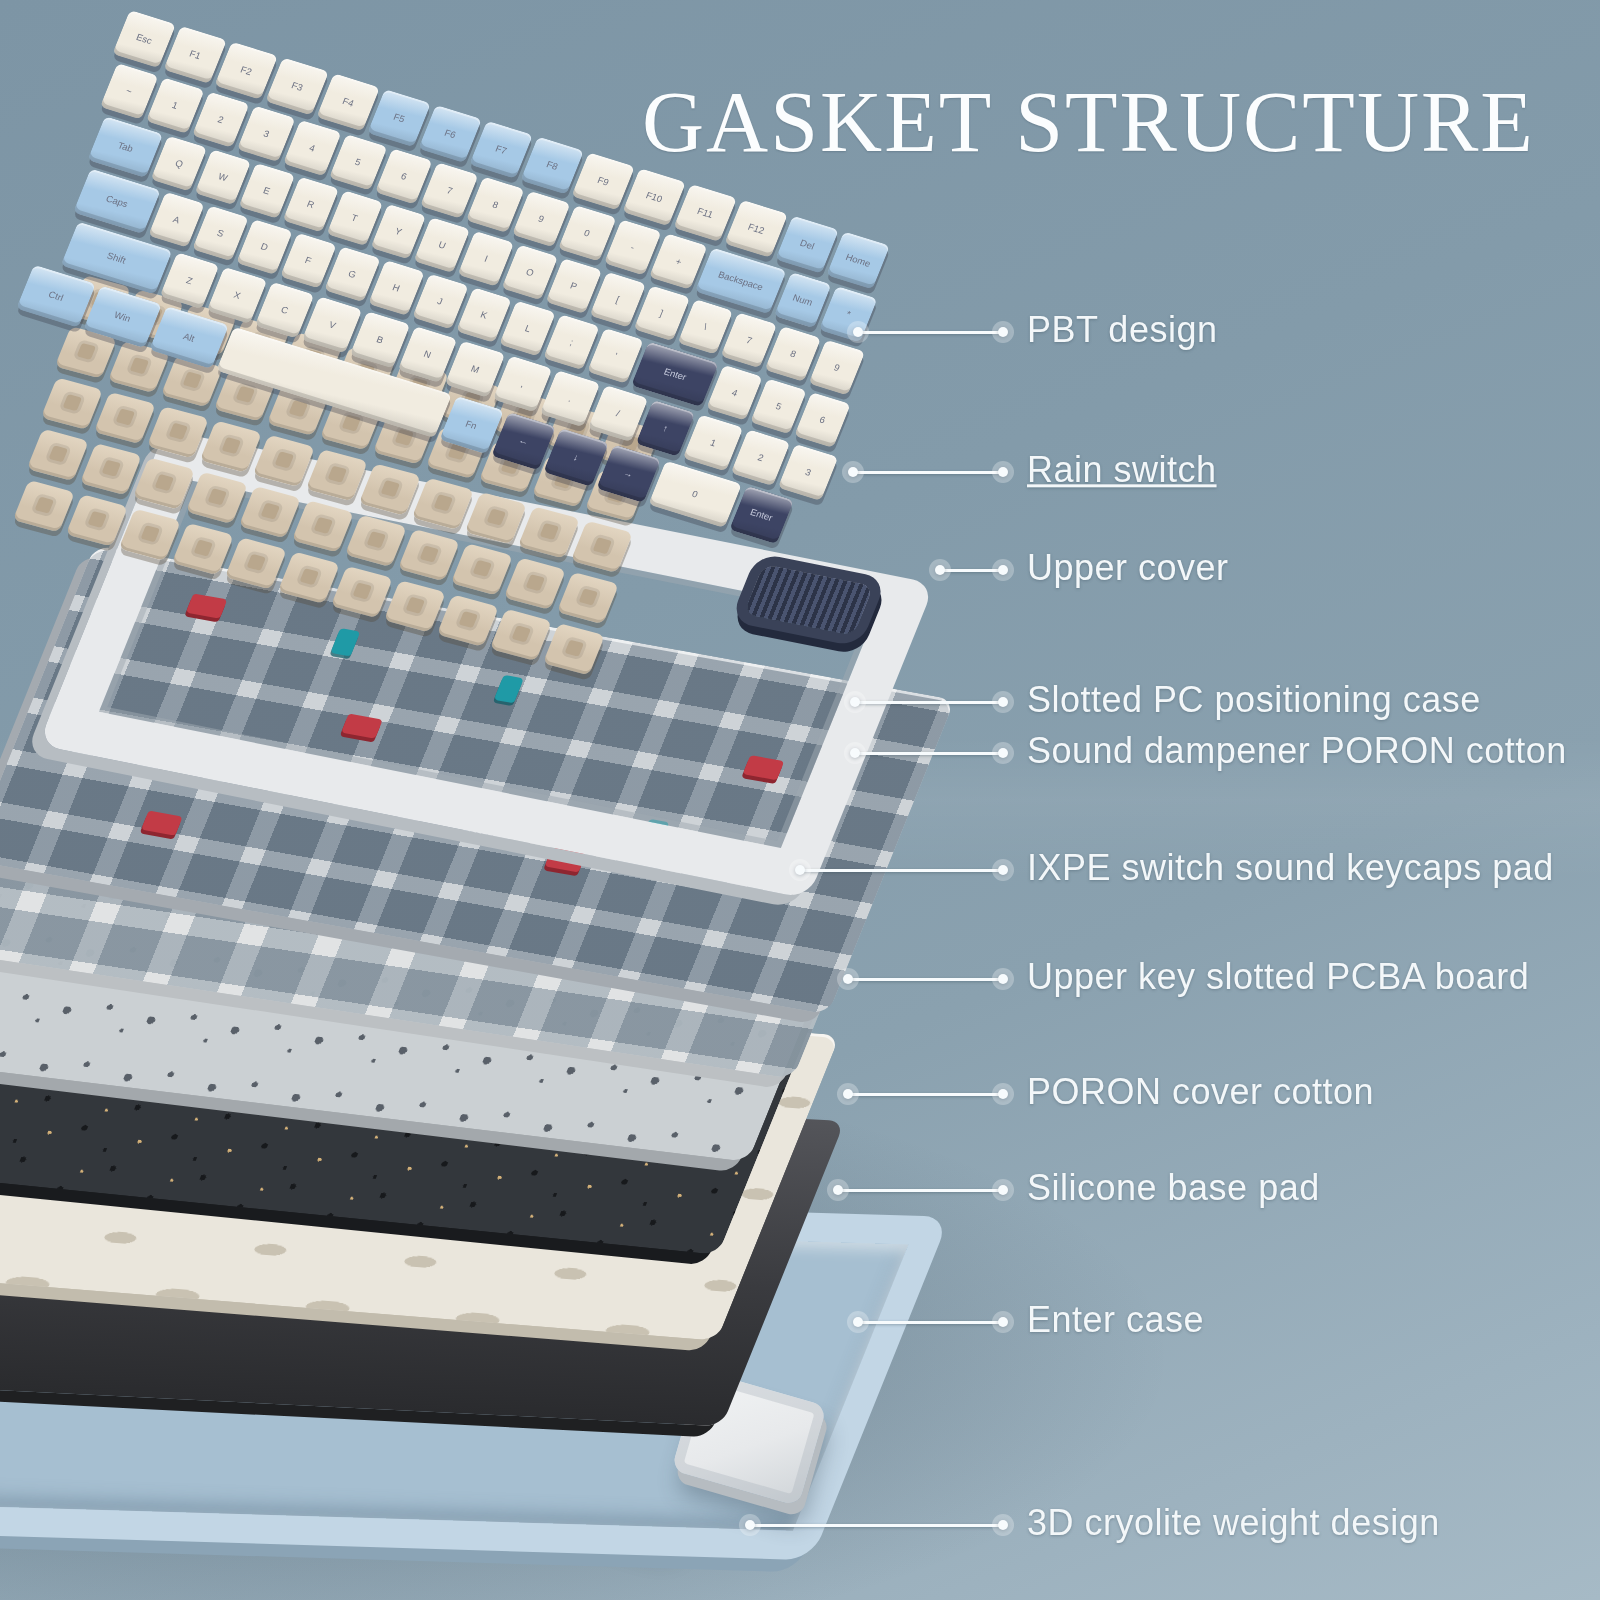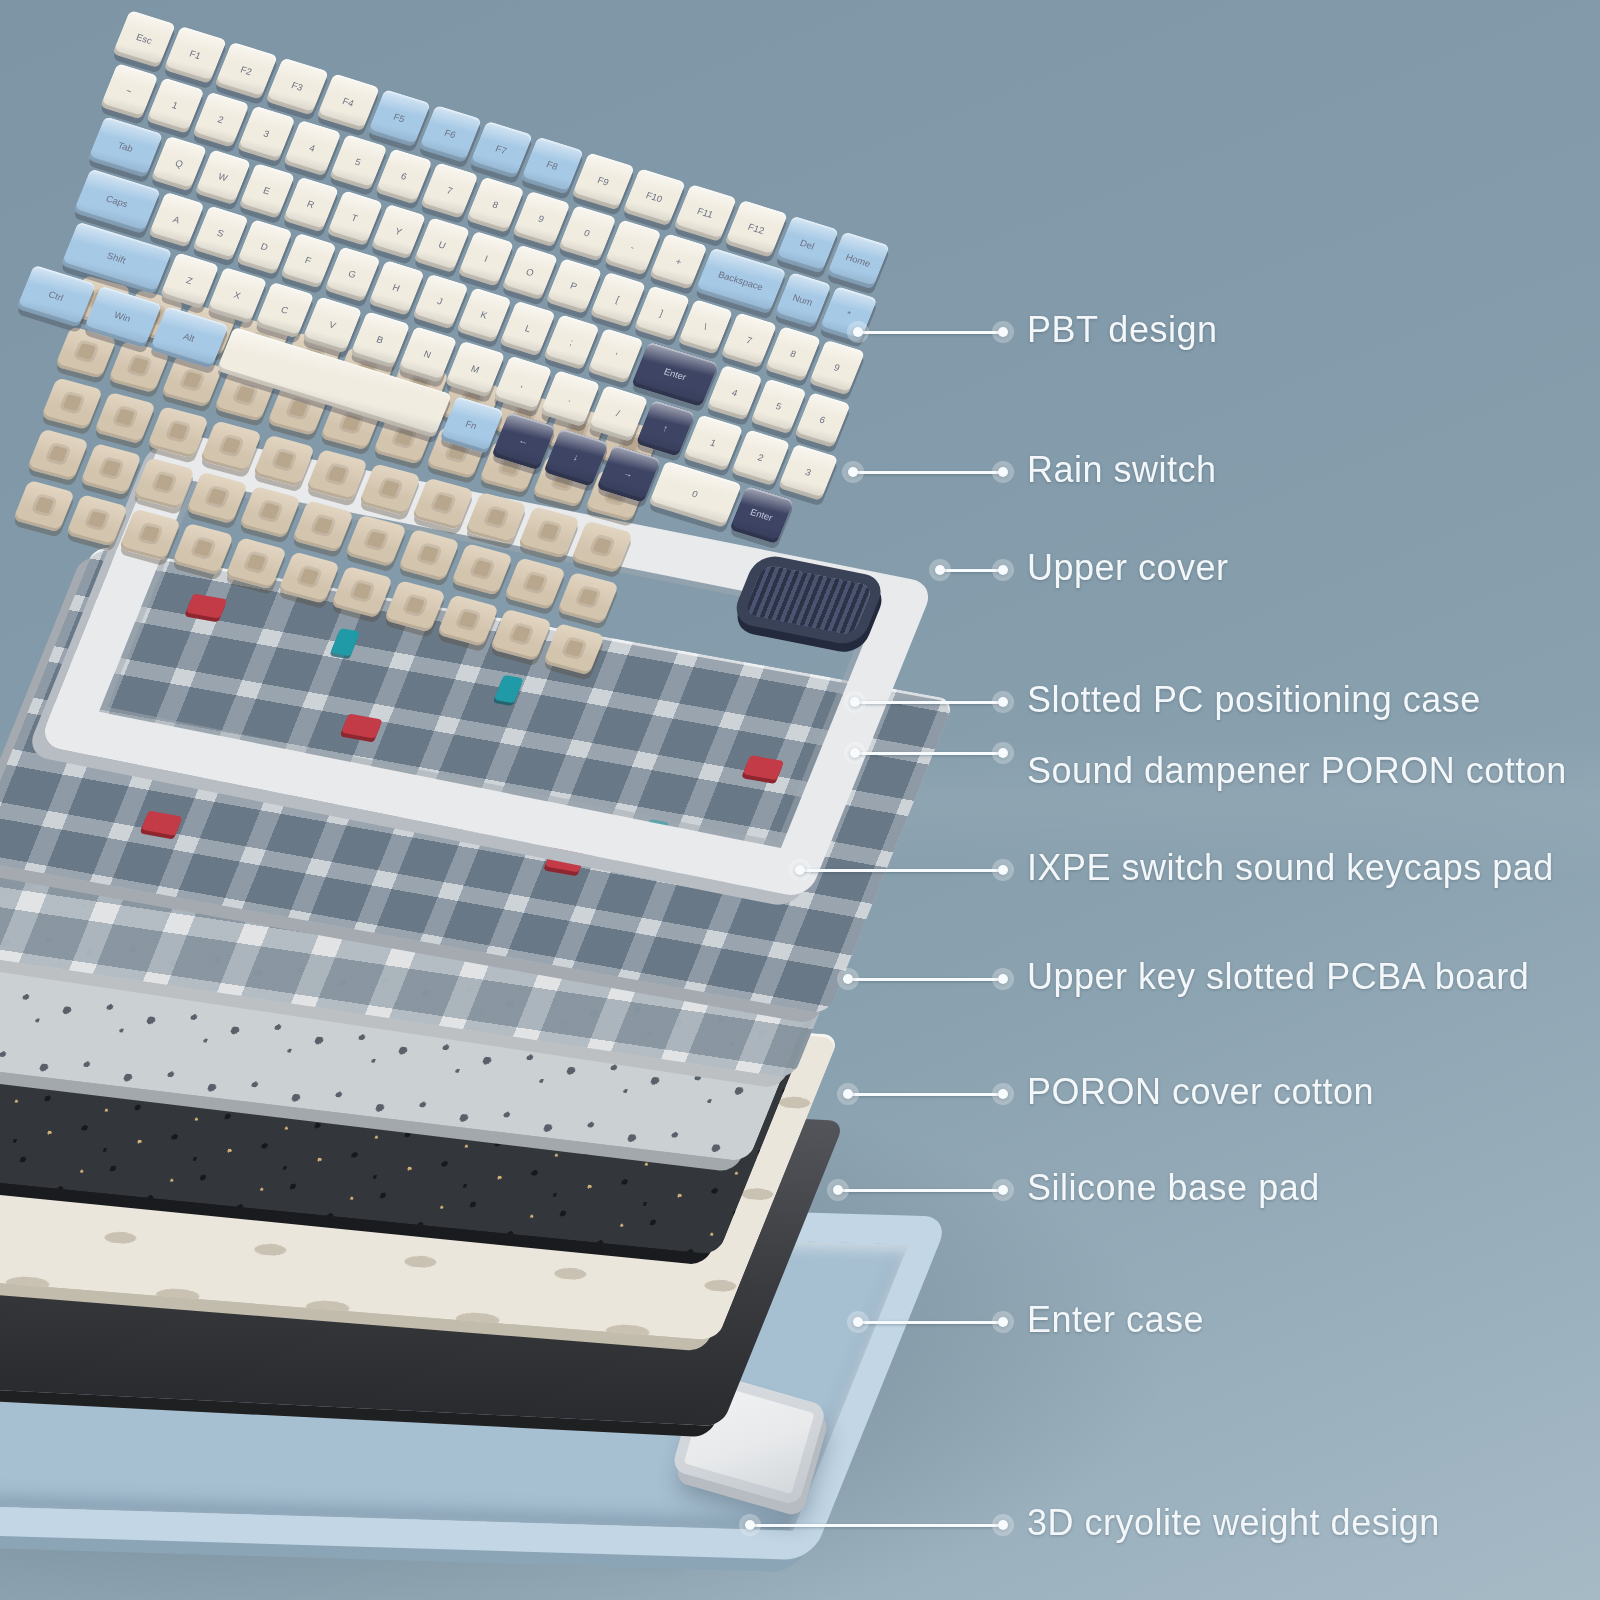--- a/index.html
+++ b/index.html
@@ -38,20 +38,21 @@
   .callout-dot{position:absolute;width:10px;height:10px;border-radius:50%;}
   .callout-label{position:absolute;transform:translateY(-54%);font-size:36px;font-weight:400;
        letter-spacing:.5px;white-space:nowrap;text-shadow:0 1px 3px rgba(45,65,80,.35);}
 </style>
 </head>
 <body>
 
 <div id="stage">
   <div class="band"></div>
   <div class="floor-shadow"></div>
+  <div id="title">GASKET STRUCTURE</div>
   <div id="scene">
       <div class="layer sheet" style="left: -70px; top: 1235px; width: 790px; height: 70px; transform: matrix(1, 0.3, -0.385, 0.954, 0, 0); border-radius: 10px; background: radial-gradient(1.6px at 8px 6px, rgb(174, 189, 214) 97%, transparent) 0% 0% / 38px 20px, radial-gradient(1.2px at 20px 14px, rgba(255, 255, 255, 0.45) 97%, transparent) 0% 0% / 38px 20px, radial-gradient(1.4px at 31px 4px, rgb(174, 189, 214) 97%, transparent) 0% 0% / 38px 20px, linear-gradient(rgb(51, 64, 106), rgb(39, 49, 80) 70%) 0% 0% / 100% 100%; box-shadow: rgb(20, 27, 48) -8px 12px 0px, rgba(30, 40, 55, 0.35) -14px 22px 26px;"></div>
       <div class="layer sheet" style="left: -110px; top: 1185px; width: 1000px; height: 300px; transform: matrix(1, 0.03, -0.385, 0.954, 0, 0); border: 30px solid rgb(194, 214, 229); background: rgb(166, 191, 209); border-radius: 26px; box-shadow: rgb(139, 164, 182) -9px 13px 0px, rgba(255, 255, 255, 0.5) 0px 6px 14px inset, rgba(70, 95, 115, 0.35) 0px -10px 18px inset;"></div>
       <div class="layer sheet" style="left: 700px; top: 1370px; width: 132px; height: 104px; transform: rotate(16deg); background: linear-gradient(145deg, rgb(242, 244, 245), rgb(231, 233, 235) 55%, rgb(207, 212, 216)); border-radius: 14px; box-shadow: rgb(182, 188, 193) 6px 10px 0px, rgba(40, 55, 70, 0.3) 10px 20px 22px, rgba(170, 178, 185, 0.35) 0px 0px 0px 10px inset;"></div>
       <div class="layer sheet" style="left: -75px; top: 1075px; width: 920px; height: 320px; transform: matrix(1, 0.05, -0.385, 0.954, 0, 0); background: linear-gradient(rgb(84, 85, 90) 0%, rgb(58, 59, 63) 55%, rgb(42, 43, 46) 100%); box-shadow: rgb(31, 32, 34) -8px 12px 0px;"></div>
       <div class="layer sheet" style="left: -40px; top: 965px; width: 880px; height: 320px; transform: matrix(1, 0.08, -0.385, 0.954, 0, 0); background-color: rgb(234, 230, 220); background-image: radial-gradient(22px 7px at 40px 30px, rgb(201, 194, 178) 96%, transparent), radial-gradient(16px 6px at 112px 72px, rgb(201, 194, 178) 96%, transparent); background-size: 150px 96px; box-shadow: rgb(194, 188, 173) -8px 12px 0px, rgba(255, 255, 255, 0.6) 0px 3px 0px inset;"></div>
       <div class="layer sheet" style="left: -5px; top: 855px; width: 850px; height: 330px; transform: matrix(1, 0.1, -0.385, 0.954, 0, 0); background-color: rgb(51, 55, 60); background-image: radial-gradient(3px at 12px 10px, rgb(23, 25, 28) 97%, transparent), radial-gradient(2px at 40px 30px, rgb(23, 25, 28) 97%, transparent), radial-gradient(2px at 70px 18px, rgb(211, 176, 120) 97%, transparent), radial-gradient(3px at 55px 48px, rgb(23, 25, 28) 97%, transparent), radial-gradient(1.6px at 26px 54px, rgb(211, 176, 120) 97%, transparent); background-size: 90px 64px; box-shadow: rgb(25, 27, 30) -8px 12px 0px, rgba(255, 255, 255, 0.12) 0px 2px 0px inset;"></div>
       <div class="layer sheet" style="left: 25px; top: 745px; width: 850px; height: 330px; transform: matrix(1, 0.12, -0.385, 0.954, 0, 0); background-color: rgb(203, 208, 211); background-image: radial-gradient(3px at 14px 12px, rgb(89, 96, 105) 97%, transparent), radial-gradient(2px at 34px 34px, rgb(89, 96, 105) 97%, transparent), radial-gradient(4px at 58px 20px, rgb(89, 96, 105) 97%, transparent); background-size: 84px 60px; box-shadow: rgb(163, 168, 172) -8px 12px 0px, rgba(255, 255, 255, 0.5) 0px 3px 0px inset;"></div>
       <div class="layer sheet" style="left: 60px; top: 635px; width: 860px; height: 330px; transform: matrix(1, 0.15, -0.385, 0.954, 0, 0); background-color: rgb(226, 228, 229); background-image: repeating-linear-gradient(0deg, rgba(130, 150, 165, 0) 0px, rgba(130, 150, 165, 0) 10px, rgba(130, 150, 165, 0.5) 10px, rgba(130, 150, 165, 0.5) 52px, rgba(130, 150, 165, 0) 52px, rgba(130, 150, 165, 0) 62px), repeating-linear-gradient(90deg, rgba(255, 255, 255, 0.3) 0px, rgba(255, 255, 255, 0.3) 12px, rgba(130, 150, 165, 0.42) 12px, rgba(130, 150, 165, 0.42) 62px, rgba(255, 255, 255, 0.3) 62px, rgba(255, 255, 255, 0.3) 74px); background-blend-mode: multiply; box-shadow: rgb(188, 192, 195) -8px 12px 0px, rgba(255, 255, 255, 0.6) 0px 3px 0px inset; opacity: 0.97;"></div>
       <div class="layer sheet" style="left: 95px; top: 545px; width: 860px; height: 330px; transform: matrix(1, 0.18, -0.385, 0.954, 0, 0); background-color: rgb(206, 211, 215); background-image: repeating-linear-gradient(0deg, rgba(110, 130, 148, 0) 0px, rgba(110, 130, 148, 0) 8px, rgba(110, 130, 148, 0.55) 8px, rgba(110, 130, 148, 0.55) 46px, rgba(110, 130, 148, 0) 46px, rgba(110, 130, 148, 0) 54px), repeating-linear-gradient(90deg, rgba(255, 255, 255, 0.3) 0px, rgba(255, 255, 255, 0.3) 10px, rgba(110, 130, 148, 0.45) 10px, rgba(110, 130, 148, 0.45) 56px, rgba(255, 255, 255, 0.3) 56px, rgba(255, 255, 255, 0.3) 66px); background-blend-mode: multiply; box-shadow: rgb(164, 170, 176) -8px 12px 0px, rgba(255, 255, 255, 0.65) 0px 3px 0px inset;">
@@ -239,33 +240,33 @@
       </div>
     </div>
   <div id="callouts">
       <div class="callout-line" style="left: 858px; top: 330.5px; width: 145px; background: rgb(247, 251, 253); box-shadow: rgba(45, 65, 80, 0.35) 0px 1px 3px;"></div>
       <div class="callout-dot" style="left: 853px; top: 327px; background: rgb(247, 251, 253); box-shadow: rgba(255, 255, 255, 0.28) 0px 0px 0px 6px, rgba(45, 65, 80, 0.4) 0px 1px 4px;"></div>
       <div class="callout-dot" style="left: 998px; top: 327px; background: rgb(247, 251, 253); box-shadow: rgba(255, 255, 255, 0.28) 0px 0px 0px 6px, rgba(45, 65, 80, 0.4) 0px 1px 4px;"></div>
       <div class="callout-label" style="left: 1027px; top: 332px; color: rgb(243, 247, 249);">PBT design</div>
       <div class="callout-line" style="left: 853px; top: 470.5px; width: 150px; background: rgb(247, 251, 253); box-shadow: rgba(45, 65, 80, 0.35) 0px 1px 3px;"></div>
       <div class="callout-dot" style="left: 848px; top: 467px; background: rgb(247, 251, 253); box-shadow: rgba(255, 255, 255, 0.28) 0px 0px 0px 6px, rgba(45, 65, 80, 0.4) 0px 1px 4px;"></div>
       <div class="callout-dot" style="left: 998px; top: 467px; background: rgb(247, 251, 253); box-shadow: rgba(255, 255, 255, 0.28) 0px 0px 0px 6px, rgba(45, 65, 80, 0.4) 0px 1px 4px;"></div>
-      <div class="callout-label" style="left: 1027px; top: 472px; color: rgb(243, 247, 249);">Rain switch</div>
+      <div class="callout-label" style="left: 1027px; top: 472px; color: rgb(243, 247, 249); text-decoration: underline;">Rain switch</div>
       <div class="callout-line" style="left: 940px; top: 568.5px; width: 63px; background: rgb(247, 251, 253); box-shadow: rgba(45, 65, 80, 0.35) 0px 1px 3px;"></div>
       <div class="callout-dot" style="left: 935px; top: 565px; background: rgb(247, 251, 253); box-shadow: rgba(255, 255, 255, 0.28) 0px 0px 0px 6px, rgba(45, 65, 80, 0.4) 0px 1px 4px;"></div>
       <div class="callout-dot" style="left: 998px; top: 565px; background: rgb(247, 251, 253); box-shadow: rgba(255, 255, 255, 0.28) 0px 0px 0px 6px, rgba(45, 65, 80, 0.4) 0px 1px 4px;"></div>
       <div class="callout-label" style="left: 1027px; top: 570px; color: rgb(243, 247, 249);">Upper cover</div>
       <div class="callout-line" style="left: 855px; top: 700.5px; width: 148px; background: rgb(247, 251, 253); box-shadow: rgba(45, 65, 80, 0.35) 0px 1px 3px;"></div>
       <div class="callout-dot" style="left: 850px; top: 697px; background: rgb(247, 251, 253); box-shadow: rgba(255, 255, 255, 0.28) 0px 0px 0px 6px, rgba(45, 65, 80, 0.4) 0px 1px 4px;"></div>
       <div class="callout-dot" style="left: 998px; top: 697px; background: rgb(247, 251, 253); box-shadow: rgba(255, 255, 255, 0.28) 0px 0px 0px 6px, rgba(45, 65, 80, 0.4) 0px 1px 4px;"></div>
       <div class="callout-label" style="left: 1027px; top: 702px; color: rgb(243, 247, 249);">Slotted PC positioning case</div>
       <div class="callout-line" style="left: 855px; top: 751.5px; width: 148px; background: rgb(247, 251, 253); box-shadow: rgba(45, 65, 80, 0.35) 0px 1px 3px;"></div>
       <div class="callout-dot" style="left: 850px; top: 748px; background: rgb(247, 251, 253); box-shadow: rgba(255, 255, 255, 0.28) 0px 0px 0px 6px, rgba(45, 65, 80, 0.4) 0px 1px 4px;"></div>
       <div class="callout-dot" style="left: 998px; top: 748px; background: rgb(247, 251, 253); box-shadow: rgba(255, 255, 255, 0.28) 0px 0px 0px 6px, rgba(45, 65, 80, 0.4) 0px 1px 4px;"></div>
-      <div class="callout-label" style="left: 1027px; top: 753px; color: rgb(243, 247, 249); margin-top: 20px;">Sound dampener PORON cotton</div>
+      <div class="callout-label" style="left: 1027px; top: 753px; color: rgb(243, 247, 249);">Sound dampener PORON cotton</div>
       <div class="callout-line" style="left: 800px; top: 868.5px; width: 203px; background: rgb(247, 251, 253); box-shadow: rgba(45, 65, 80, 0.35) 0px 1px 3px;"></div>
       <div class="callout-dot" style="left: 795px; top: 865px; background: rgb(247, 251, 253); box-shadow: rgba(255, 255, 255, 0.28) 0px 0px 0px 6px, rgba(45, 65, 80, 0.4) 0px 1px 4px;"></div>
       <div class="callout-dot" style="left: 998px; top: 865px; background: rgb(247, 251, 253); box-shadow: rgba(255, 255, 255, 0.28) 0px 0px 0px 6px, rgba(45, 65, 80, 0.4) 0px 1px 4px;"></div>
       <div class="callout-label" style="left: 1027px; top: 870px; color: rgb(243, 247, 249);">IXPE switch sound keycaps pad</div>
       <div class="callout-line" style="left: 848px; top: 977.5px; width: 155px; background: rgb(247, 251, 253); box-shadow: rgba(45, 65, 80, 0.35) 0px 1px 3px;"></div>
       <div class="callout-dot" style="left: 843px; top: 974px; background: rgb(247, 251, 253); box-shadow: rgba(255, 255, 255, 0.28) 0px 0px 0px 6px, rgba(45, 65, 80, 0.4) 0px 1px 4px;"></div>
       <div class="callout-dot" style="left: 998px; top: 974px; background: rgb(247, 251, 253); box-shadow: rgba(255, 255, 255, 0.28) 0px 0px 0px 6px, rgba(45, 65, 80, 0.4) 0px 1px 4px;"></div>
       <div class="callout-label" style="left: 1027px; top: 979px; color: rgb(243, 247, 249);">Upper key slotted PCBA board</div>
       <div class="callout-line" style="left: 848px; top: 1092.5px; width: 155px; background: rgb(247, 251, 253); box-shadow: rgba(45, 65, 80, 0.35) 0px 1px 3px;"></div>
       <div class="callout-dot" style="left: 843px; top: 1089px; background: rgb(247, 251, 253); box-shadow: rgba(255, 255, 255, 0.28) 0px 0px 0px 6px, rgba(45, 65, 80, 0.4) 0px 1px 4px;"></div>

